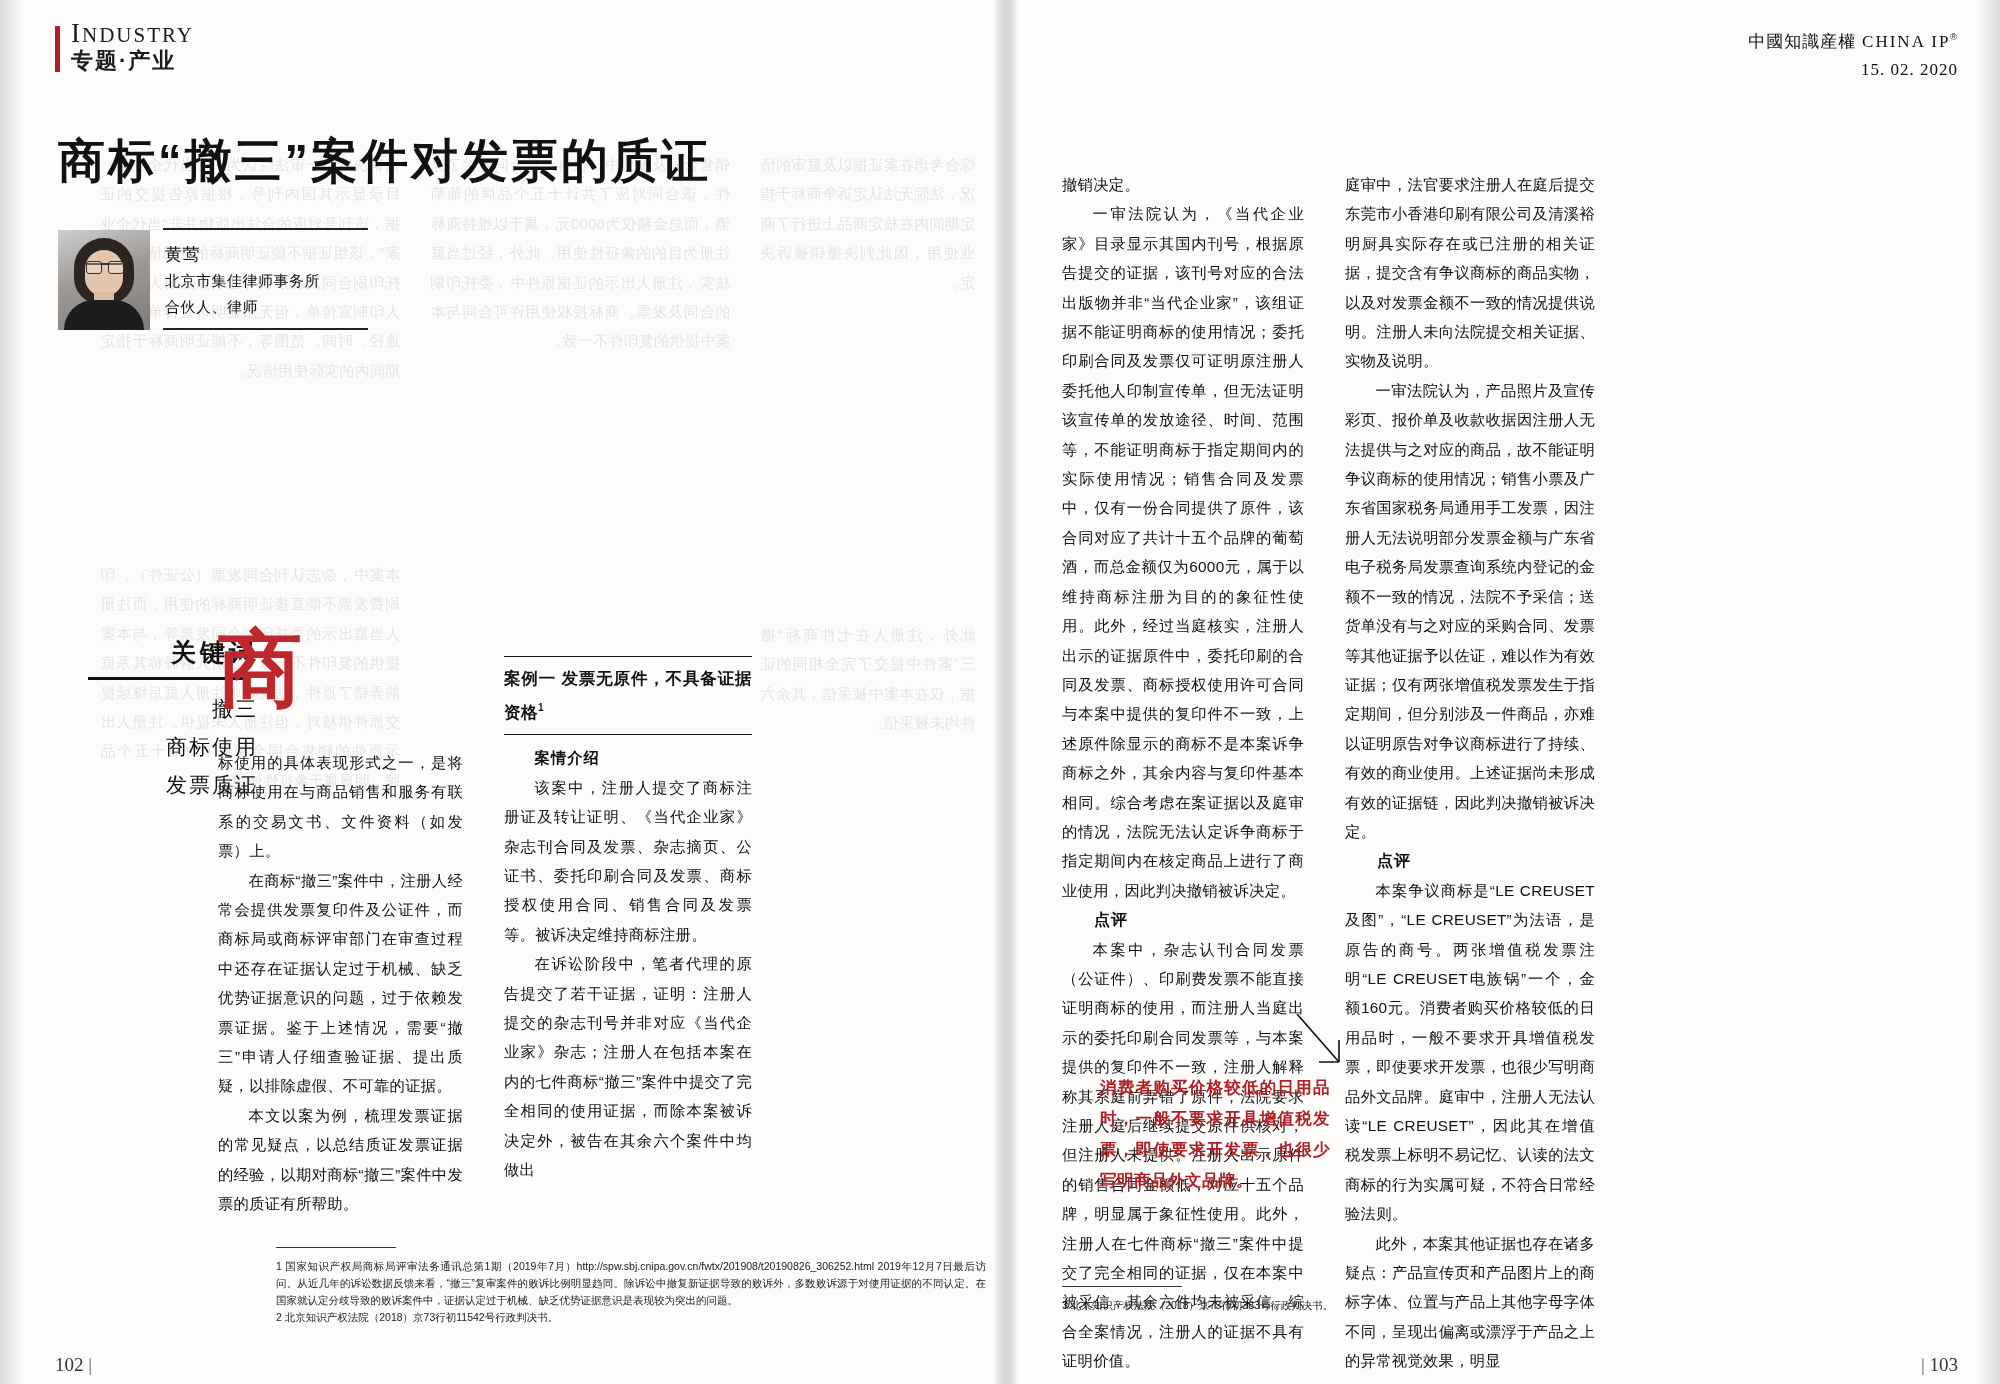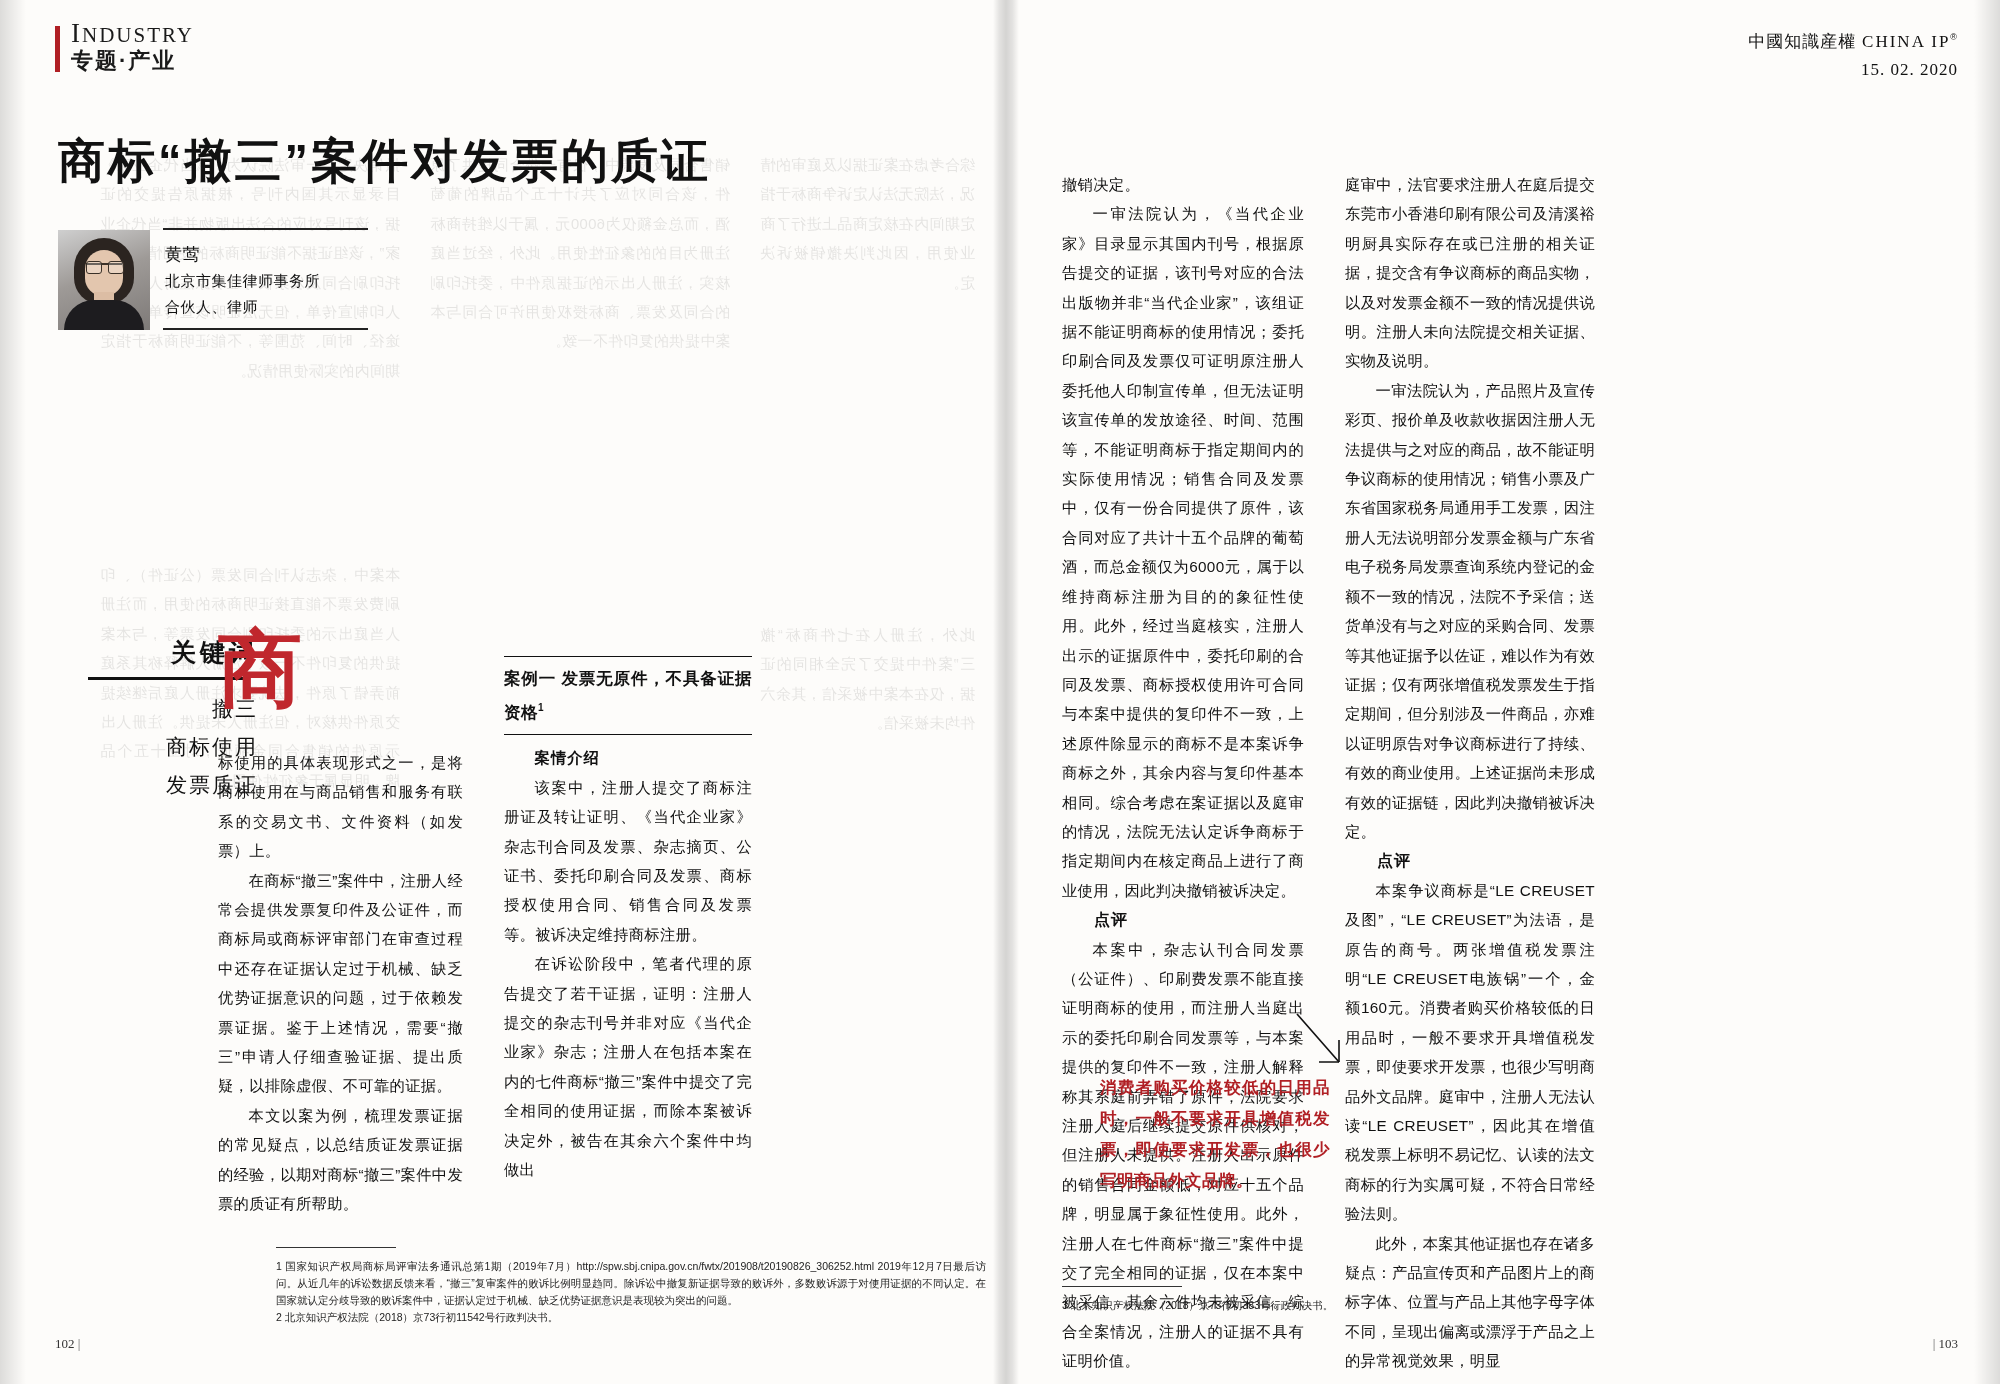--- a/index.html
+++ b/index.html
@@ -118,21 +118,21 @@
   }
   .arrow{position:absolute;left:1293px;top:1012px;width:54px;height:60px;}
 
   
   .fn-rule{position:absolute;height:1px;background:#333;}
   .footnotes{position:absolute;font-size:10.5px;line-height:17px;color:#222;text-align:justify;}
   #fnL{left:276px;top:1258px;width:710px;}
   #fnR{left:1062px;top:1297px;width:520px;}
 
   
-  .folio{position:absolute;bottom:32px;font-family:"Liberation Serif",serif;font-size:13px;color:#333;}
+  .folio{position:absolute;bottom:8px;font-family:"Liberation Serif",serif;font-size:19px;color:#333;}
   .folio.l{left:55px;}
   .folio.r{right:42px;}
   .folio .tick{color:#666;}
 
   
   .ghost{
     position:absolute;color:rgba(40,40,40,0.11);font-size:15px;line-height:29.4px;
     letter-spacing:0.3px;transform:scaleX(-1);pointer-events:none;user-select:none;
     text-align:justify;font-family:"Liberation Sans",sans-serif;
   }

